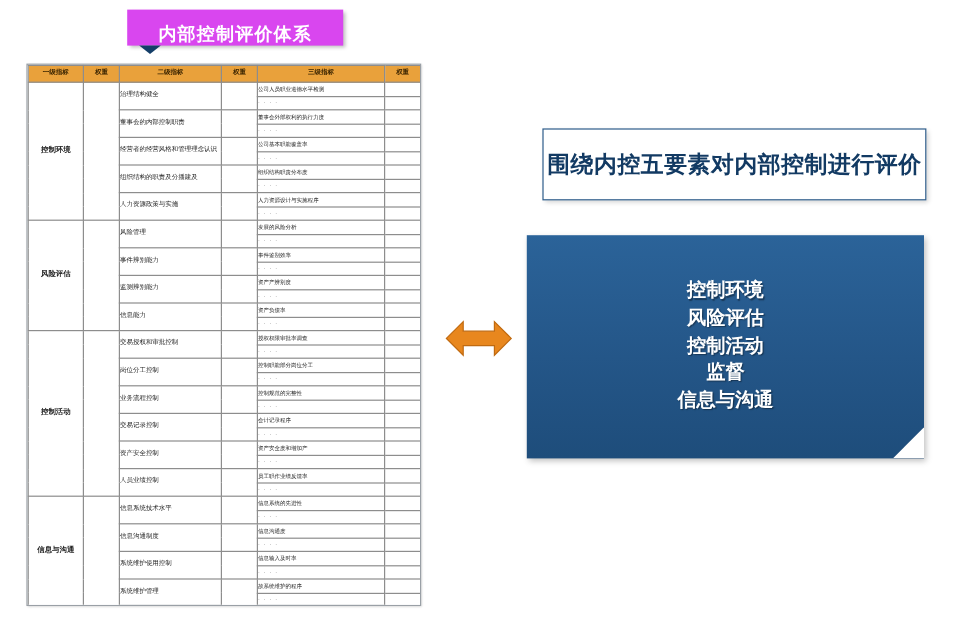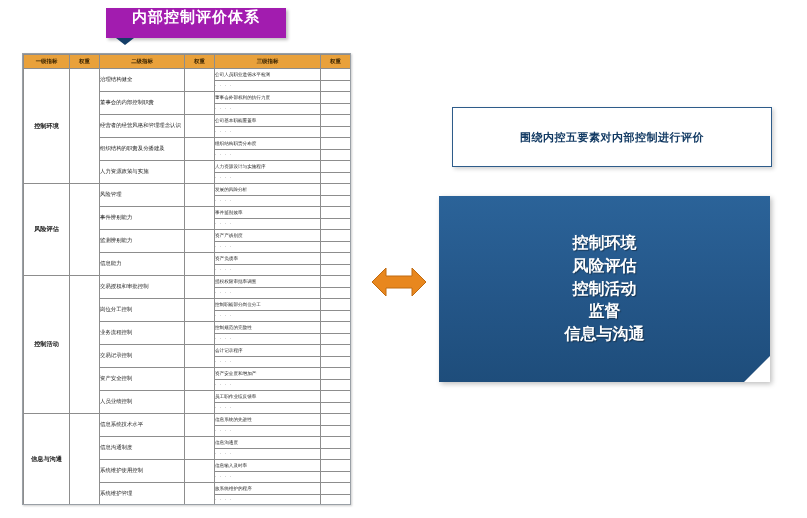--- a/index.html
+++ b/index.html
@@ -15,23 +15,23 @@
     overflow: hidden;
   }
 
   
   #title-banner {
     position: absolute;
     left: 106px;
     top: 8px;
     width: 180px;
     height: 30px;
-    background: #a21caf;
+    background: #d946ef;
     display: flex;
-    align-items: flex-start;
+    align-items: flex-end;
     justify-content: center;
     box-shadow: 2px 2px 3px rgba(0,0,0,0.25);
   }
   #title-banner .title-text {
     color: #ffffff;
     font-size: 15px;
     font-weight: bold;
     letter-spacing: 1px;
   }
   #title-banner::after {
@@ -127,21 +127,21 @@
     height: 58px;
     background: #ffffff;
     border: 1px solid #2E5C8A;
     display: flex;
     align-items: center;
     justify-content: center;
     box-shadow: 2px 2px 4px rgba(0,0,0,0.18);
   }
   #right-heading-box .heading-text {
     color: #123A63;
-    font-size: 11px;
+    font-size: 19px;
     font-weight: bold;
     letter-spacing: 0.5px;
   }
 
   
   #elements-panel {
     position: absolute;
     left: 439px;
     top: 196px;
     width: 331px;

